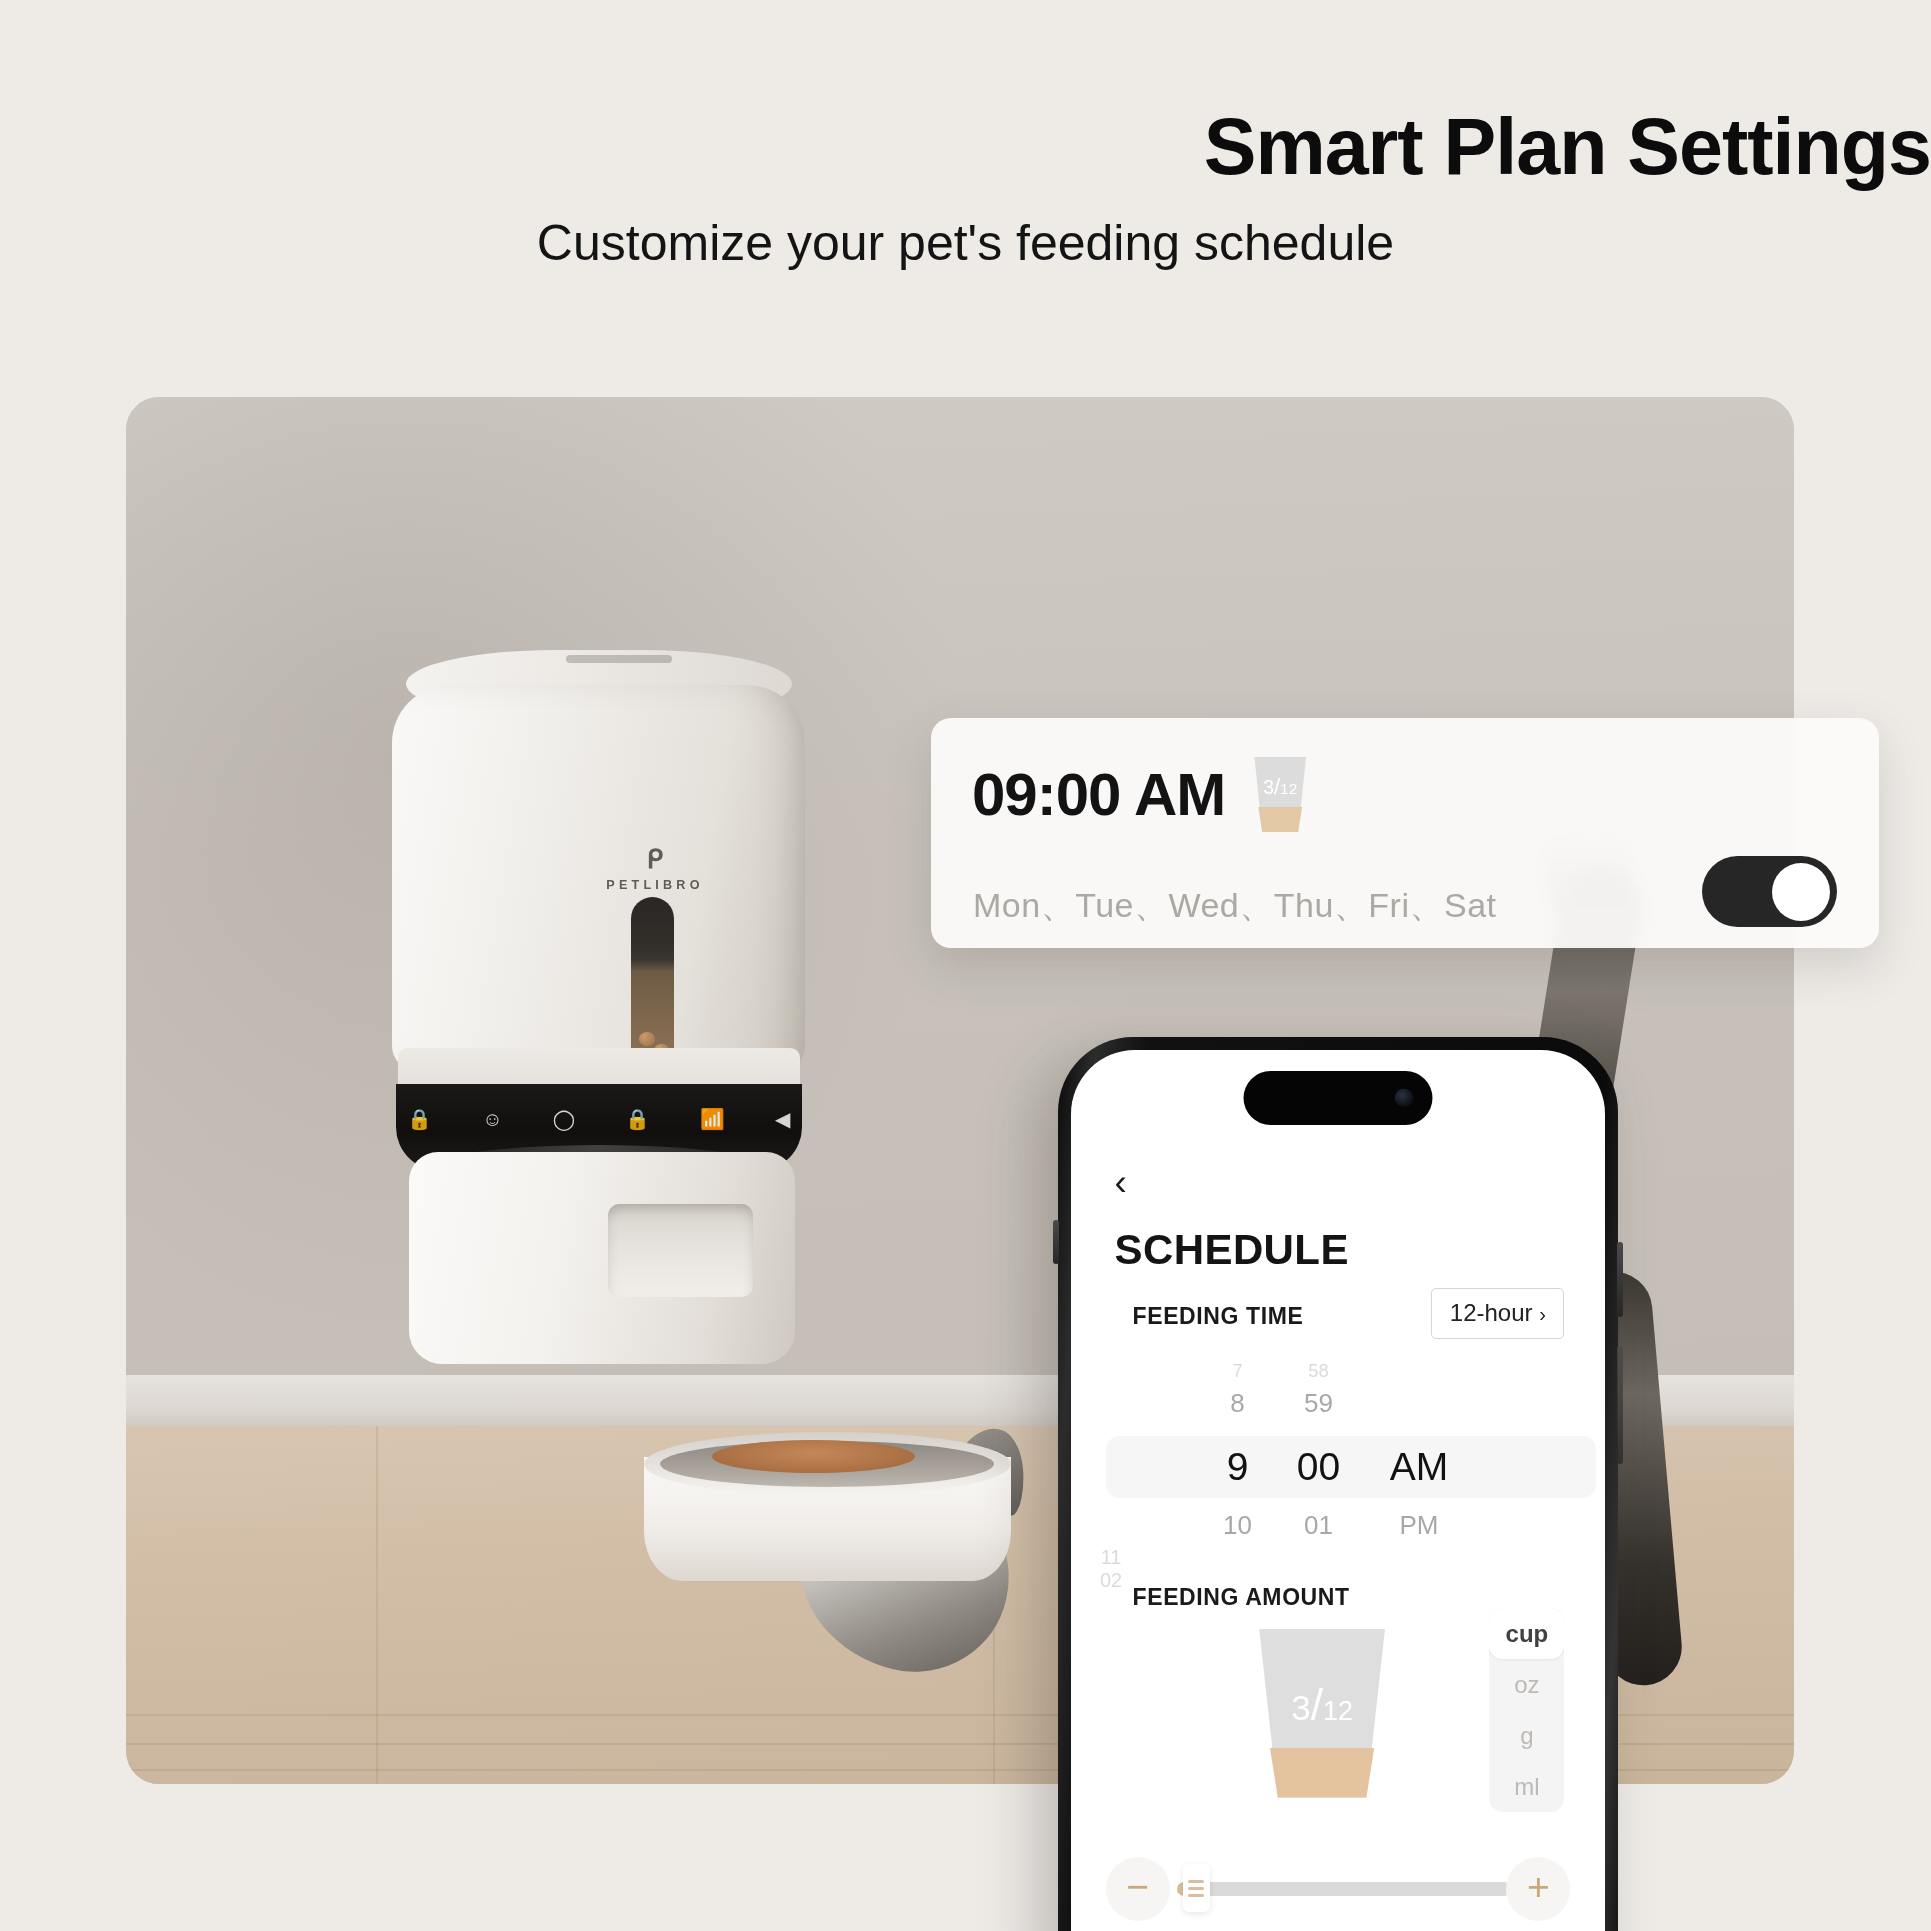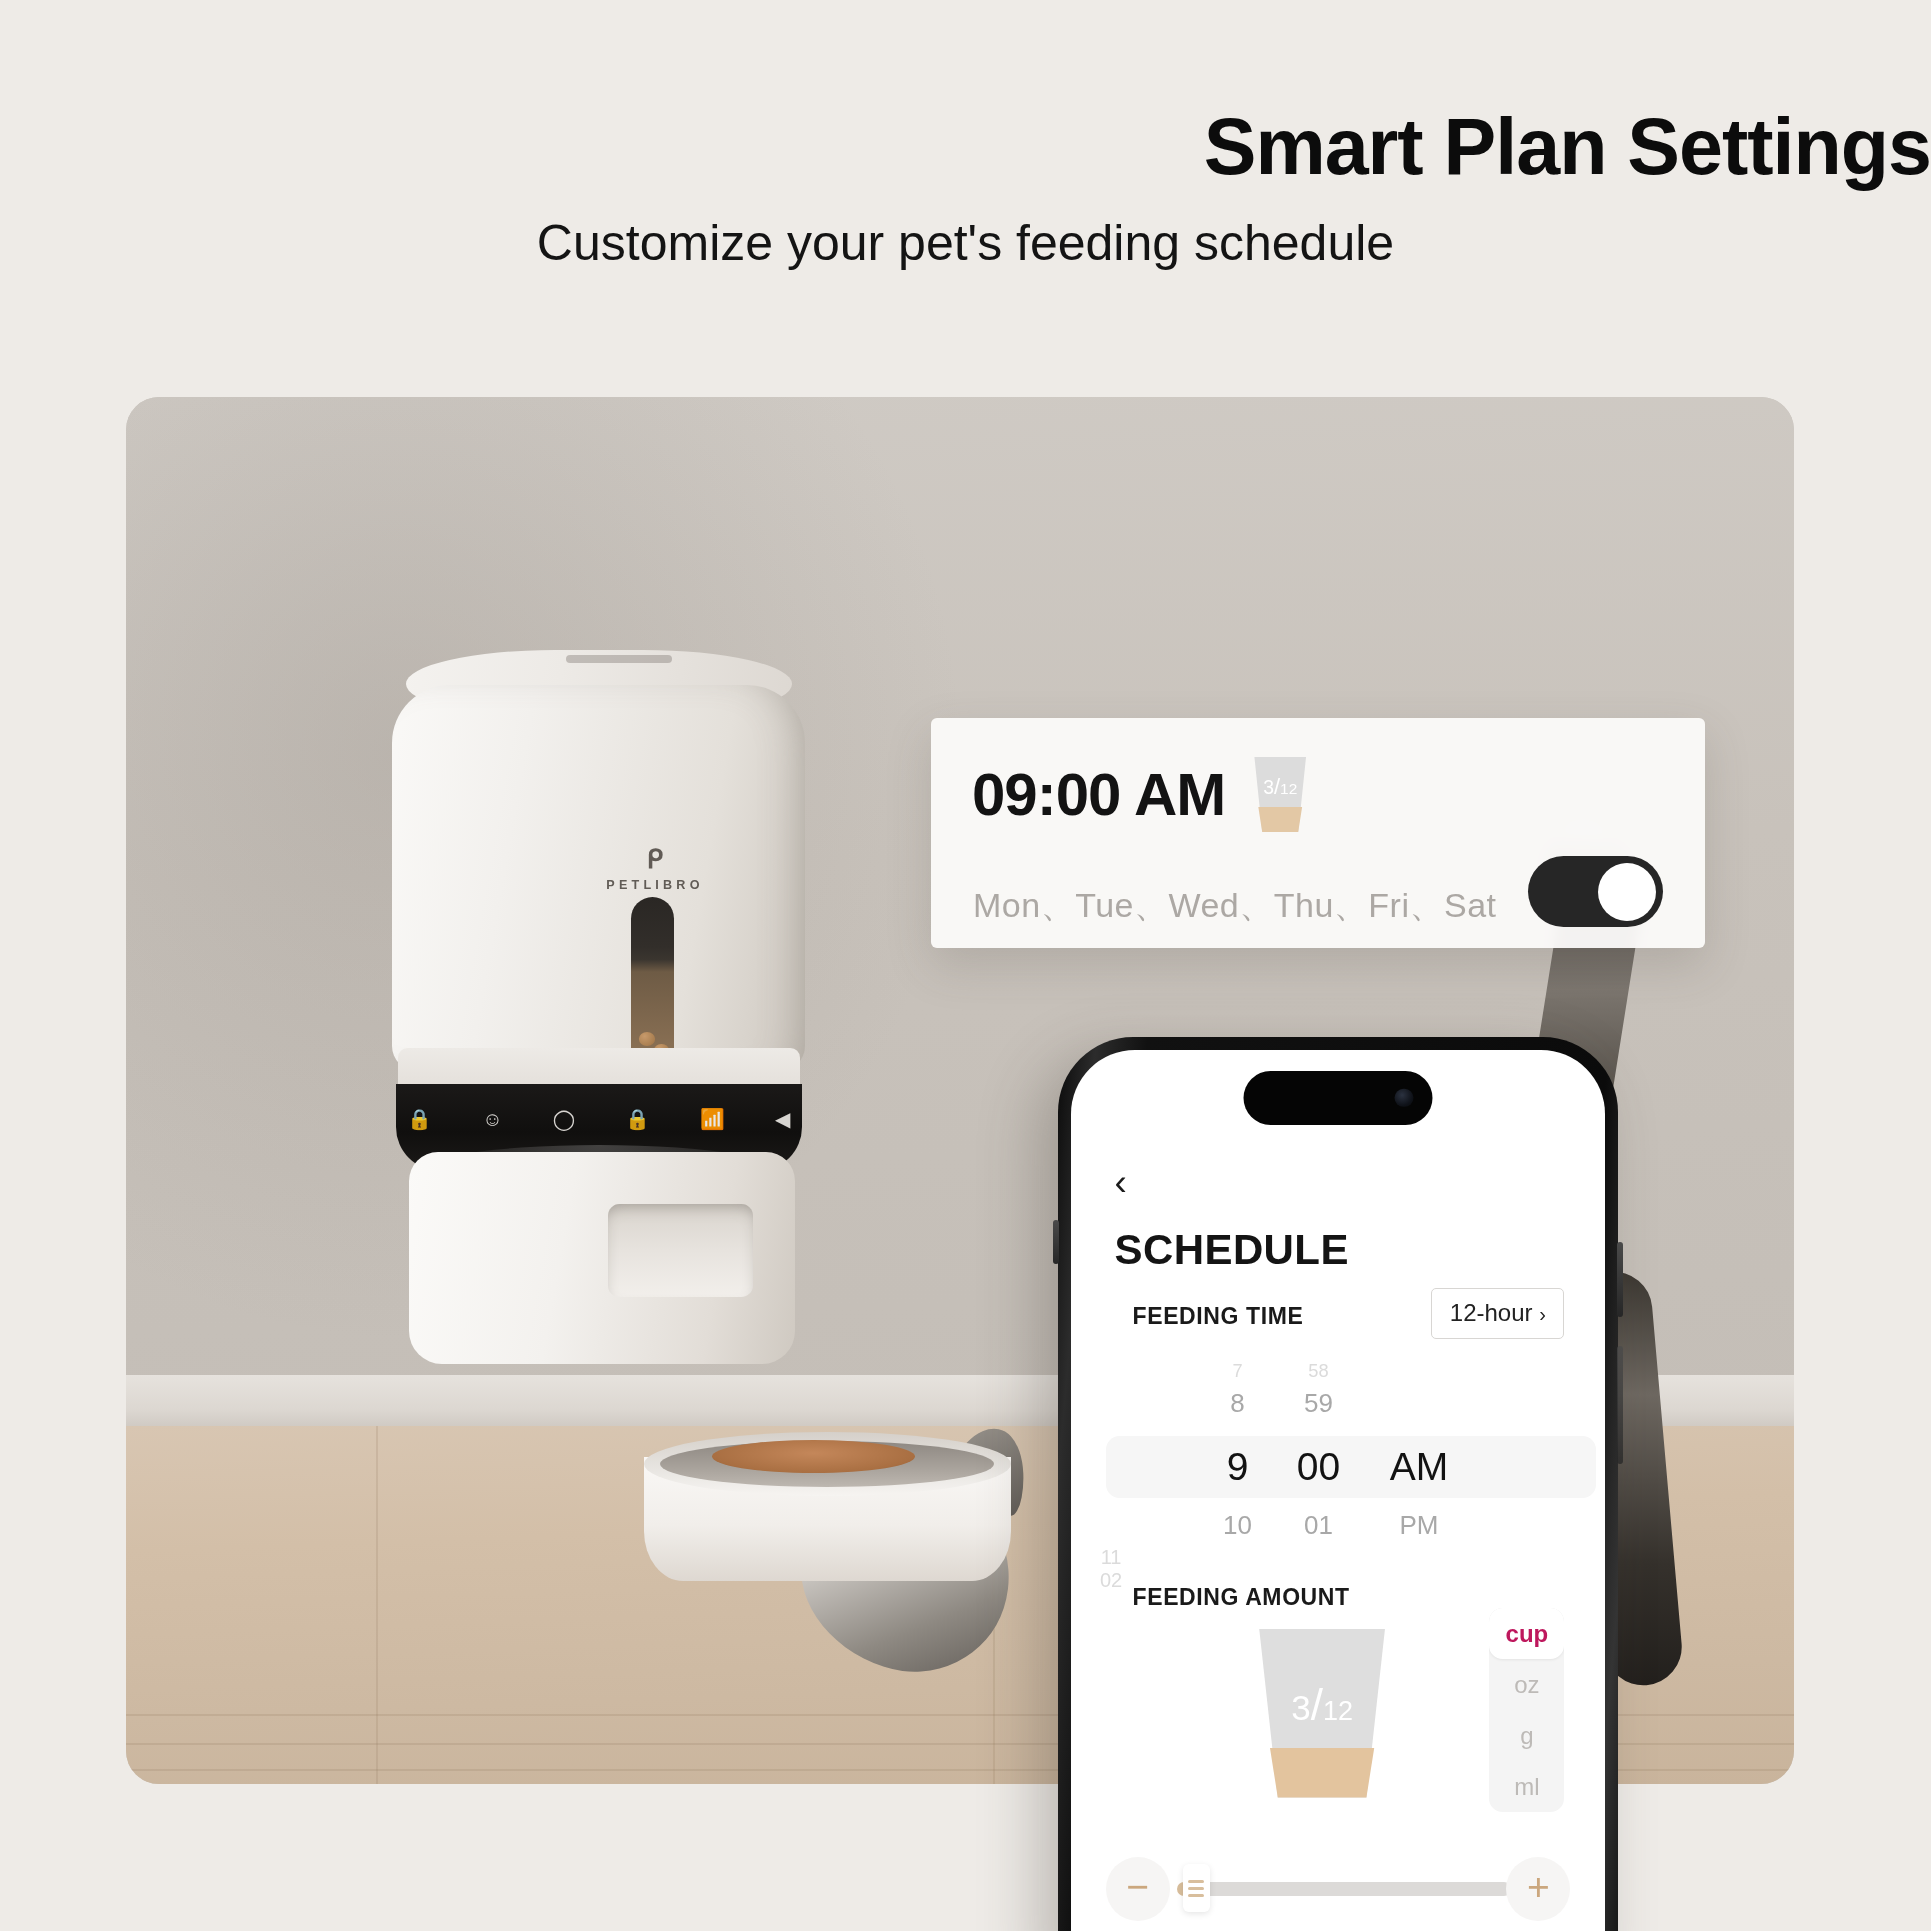--- a/index.html
+++ b/index.html
@@ -191,23 +191,23 @@
   }
   .cat-tail-lower {
     position:absolute; left:1464px; top:874px; width:77px; height:415px;
     border-radius: 39px;
     background: linear-gradient(186deg,#3A3630 0%, #6E6861 30%, #35312C 70%, #221F1C 100%);
     transform: rotate(-5deg);
   }
 
   
   .sched-card {
-    position:absolute; left:931px; top:718px; width:774px; height:230px;
+    position:absolute; left:931px; top:718px; width:948px; height:230px;
     background: rgba(252,251,250,0.94);
-    border-radius: 6px;
+    border-radius: 20px;
     box-shadow: 0 17.4px 46px rgba(80,72,64,0.18);
     backdrop-filter: blur(5.8px);
     padding-left: 47px;
   }
   .sched-time-row {
     position:absolute; left:41px; top:39px; display:flex; align-items:center; gap:25px;
   }
   .sched-time {
     font-size: 60px; font-weight: 700; color:#131313; letter-spacing:-1px;
     line-height:1;
@@ -335,21 +335,21 @@
   .cup-big .frac .den { font-size:27px; }
 
   .unit-stack {
     position:absolute; right:41px; top:558px; width:75px;
     background:#F4F4F4; border-radius:13.5px; padding:0; overflow:hidden;
   }
   .unit {
     height:51px; line-height:51px; text-align:center; font-size:24px; color:#BDBAB7;
   }
   .unit.active {
-    background:#FFFFFF; color:#be185d; font-weight:700;
+    background:#FFFFFF; color:#404040; font-weight:700;
     border-radius:13.5px;
     box-shadow: 0 1px 2.9px rgba(0,0,0,0.07);
   }
 
   .amount-ctl { position:absolute; left:0; top:807px; width:100%; height:77px; }
   .circ-btn {
     position:absolute; width:64px; height:64px; border-radius:50%;
     background:#F6F5F4; color:#CBA77E; font-size:39px; line-height:60px; text-align:center;
   }
   .circ-btn.minus { left:35px; top:0; }

